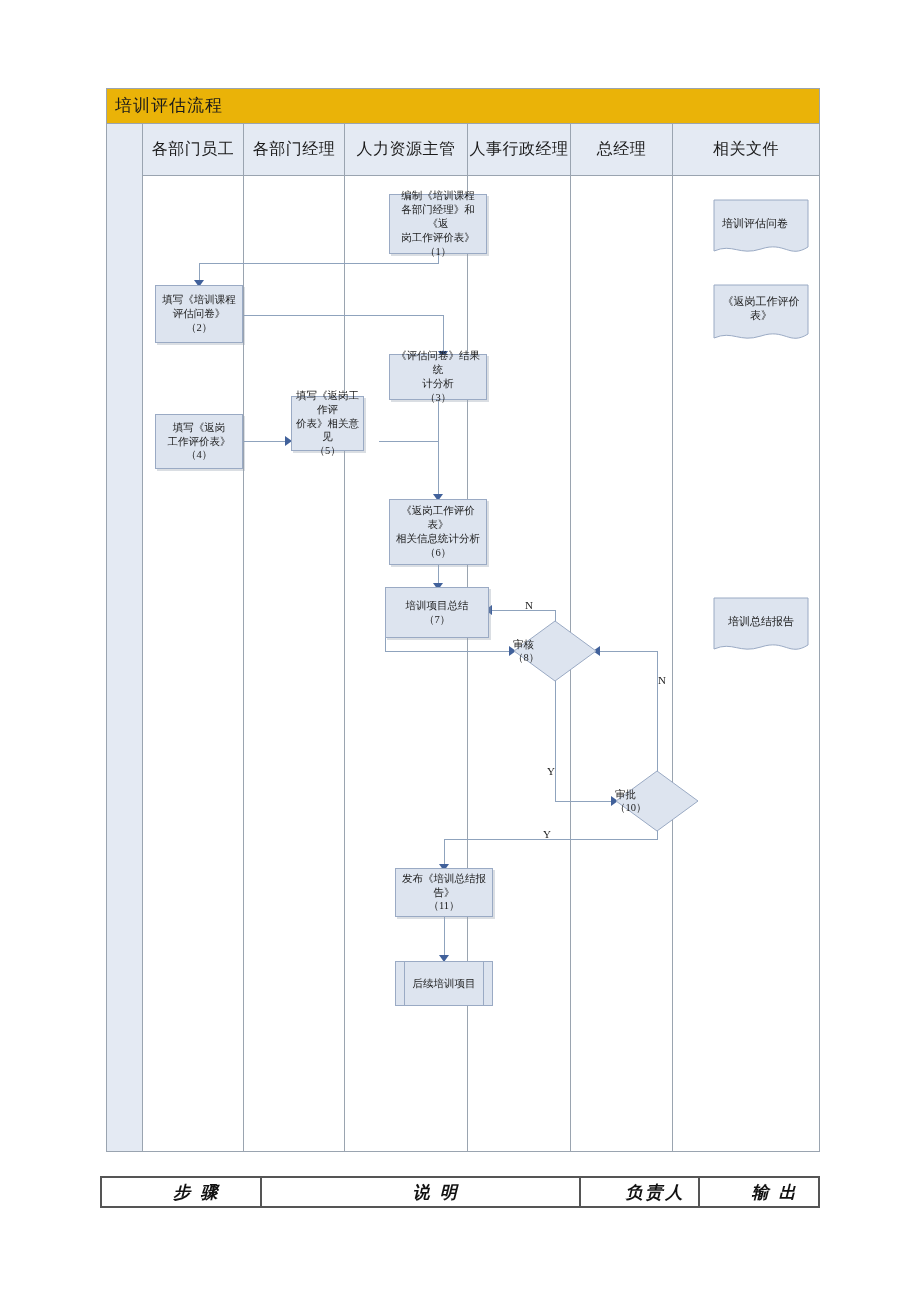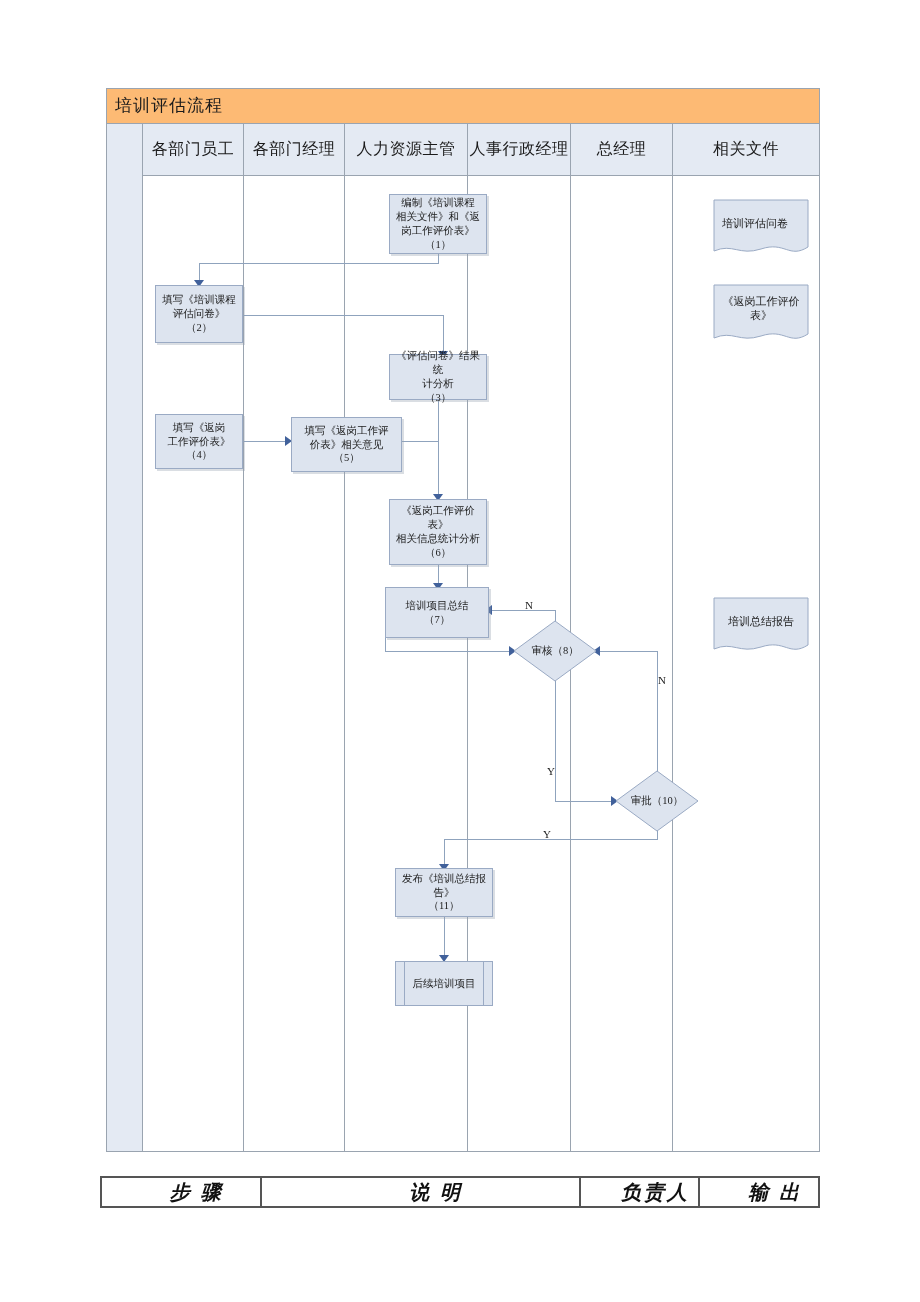--- a/index.html
+++ b/index.html
@@ -6,21 +6,21 @@
   body{font-family:"Liberation Serif","DejaVu Serif",serif;}
   #page{position:relative;width:920px;height:1302px;overflow:hidden;background:#fff;}
 
   
   .chart-frame{
     position:absolute;left:106px;top:88px;width:714px;height:1064px;
     border:1px solid #9aa4b0;box-sizing:border-box;background:#fff;
   }
   .title-bar{
     position:absolute;left:0;top:0;width:100%;height:35px;
-    background:#fdba74;border-bottom:1px solid #9aa4b0;box-sizing:border-box;
+    background:#eab308;border-bottom:1px solid #9aa4b0;box-sizing:border-box;
   }
   .title-bar .t{
     position:absolute;left:8px;top:5px;font-size:17px;color:#1b1b1b;letter-spacing:1px;
   }
   
   .left-col{
     position:absolute;left:0;top:35px;width:36px;height:1027px;
     background:#e4eaf3;border-right:1px solid #9aa4b0;box-sizing:border-box;
   }
   
@@ -47,22 +47,22 @@
   }
   .node.shadow{box-shadow:2px 2px 0 rgba(150,160,175,.35);}
   .predef{position:absolute;box-sizing:border-box;background:#dde4ef;border:1px solid #9aaac4;}
   .predef .bar{position:absolute;top:0;bottom:0;width:1px;background:#9aaac4;}
   .predef .lbl{position:absolute;left:0;right:0;top:0;bottom:0;display:flex;align-items:center;
     justify-content:center;font-size:10.5px;color:#1b1b1b;text-align:center;}
 
   .diamond{position:absolute;}
   .diamond svg{display:block;}
   .diamond .dlbl{
-    position:absolute;left:0;right:0;top:0;bottom:0;display:flex;flex-direction:row;
-    align-items:center;justify-content:center;font-size:10.5px;line-height:1.25;color:#1b1b1b;
+    position:absolute;left:0;right:0;top:0;bottom:0;display:flex;flex-direction:column;
+    justify-content:center;font-size:10.5px;line-height:1.25;color:#1b1b1b;
   }
 
   .doc{position:absolute;}
   .doc svg{display:block;}
   .doc .dclbl{
     position:absolute;left:0;right:0;top:2px;height:44px;display:flex;align-items:center;
     justify-content:center;font-size:11px;line-height:1.3;text-align:center;color:#1b1b1b;padding:0 6px;
     box-sizing:border-box;
   }
 
@@ -77,21 +77,21 @@
   .edge-lbl{position:absolute;font-size:11px;color:#1b1b1b;font-family:"Liberation Serif",serif;}
 
   
   .legend{
     position:absolute;left:100px;top:1176px;width:720px;height:32px;
     border:2px solid #555;box-sizing:border-box;display:flex;background:#fff;
   }
   .legend .cell{
     display:flex;align-items:center;justify-content:center;
     border-right:2px solid #555;box-sizing:border-box;height:100%;
-    font-style:italic;font-weight:bold;font-size:20px;color:#111;letter-spacing:3px;padding-left:32px;
+    font-style:italic;font-weight:bold;font-size:17px;color:#111;letter-spacing:3px;padding-left:32px;
   }
   .legend .cell.last{border-right:none;}
 </style>
 </head>
 <body>
 
 <div id="page">
 
   <div class="chart-frame">
 
@@ -171,21 +171,21 @@
     <div class="conn v" style="left:337px;top:750px;height:29px;"></div>
     <div class="arrow down" style="left:332px;top:775px;"></div>
     <span class="edge-lbl" style="left:436px;top:739px;">Y</span>
 
     <div class="conn v" style="left:337px;top:828px;height:44px;"></div>
     <div class="arrow down" style="left:332px;top:866px;"></div>
 
     <div class="node shadow" style="left:282px;top:105px;width:98px;height:60px;">
       <div>
         <div>编制《培训课程</div>
-        <div>相关文件》和《返</div>
+        <div>各部门经理》和《返</div>
         <div>岗工作评价表》</div>
         <div>（1）</div>
       </div>
     </div>
 
     <div class="node shadow" style="left:48px;top:196px;width:88px;height:58px;">
       <div>
         <div>填写《培训课程</div>
         <div>评估问卷》</div>
         <div>（2）</div>
@@ -201,21 +201,21 @@
     </div>
 
     <div class="node shadow" style="left:48px;top:325px;width:88px;height:55px;">
       <div>
         <div>填写《返岗</div>
         <div>工作评价表》</div>
         <div>（4）</div>
       </div>
     </div>
 
-    <div class="node shadow" style="left:184px;top:328px;width:111px;height:55px;">
+    <div class="node shadow" style="left:184px;top:307px;width:73px;height:55px;">
       <div>
         <div>填写《返岗工作评</div>
         <div>价表》相关意见</div>
         <div>（5）</div>
       </div>
     </div>
 
     <div class="node shadow" style="left:282px;top:410px;width:98px;height:66px;">
       <div>
         <div>《返岗工作评价表》</div>

